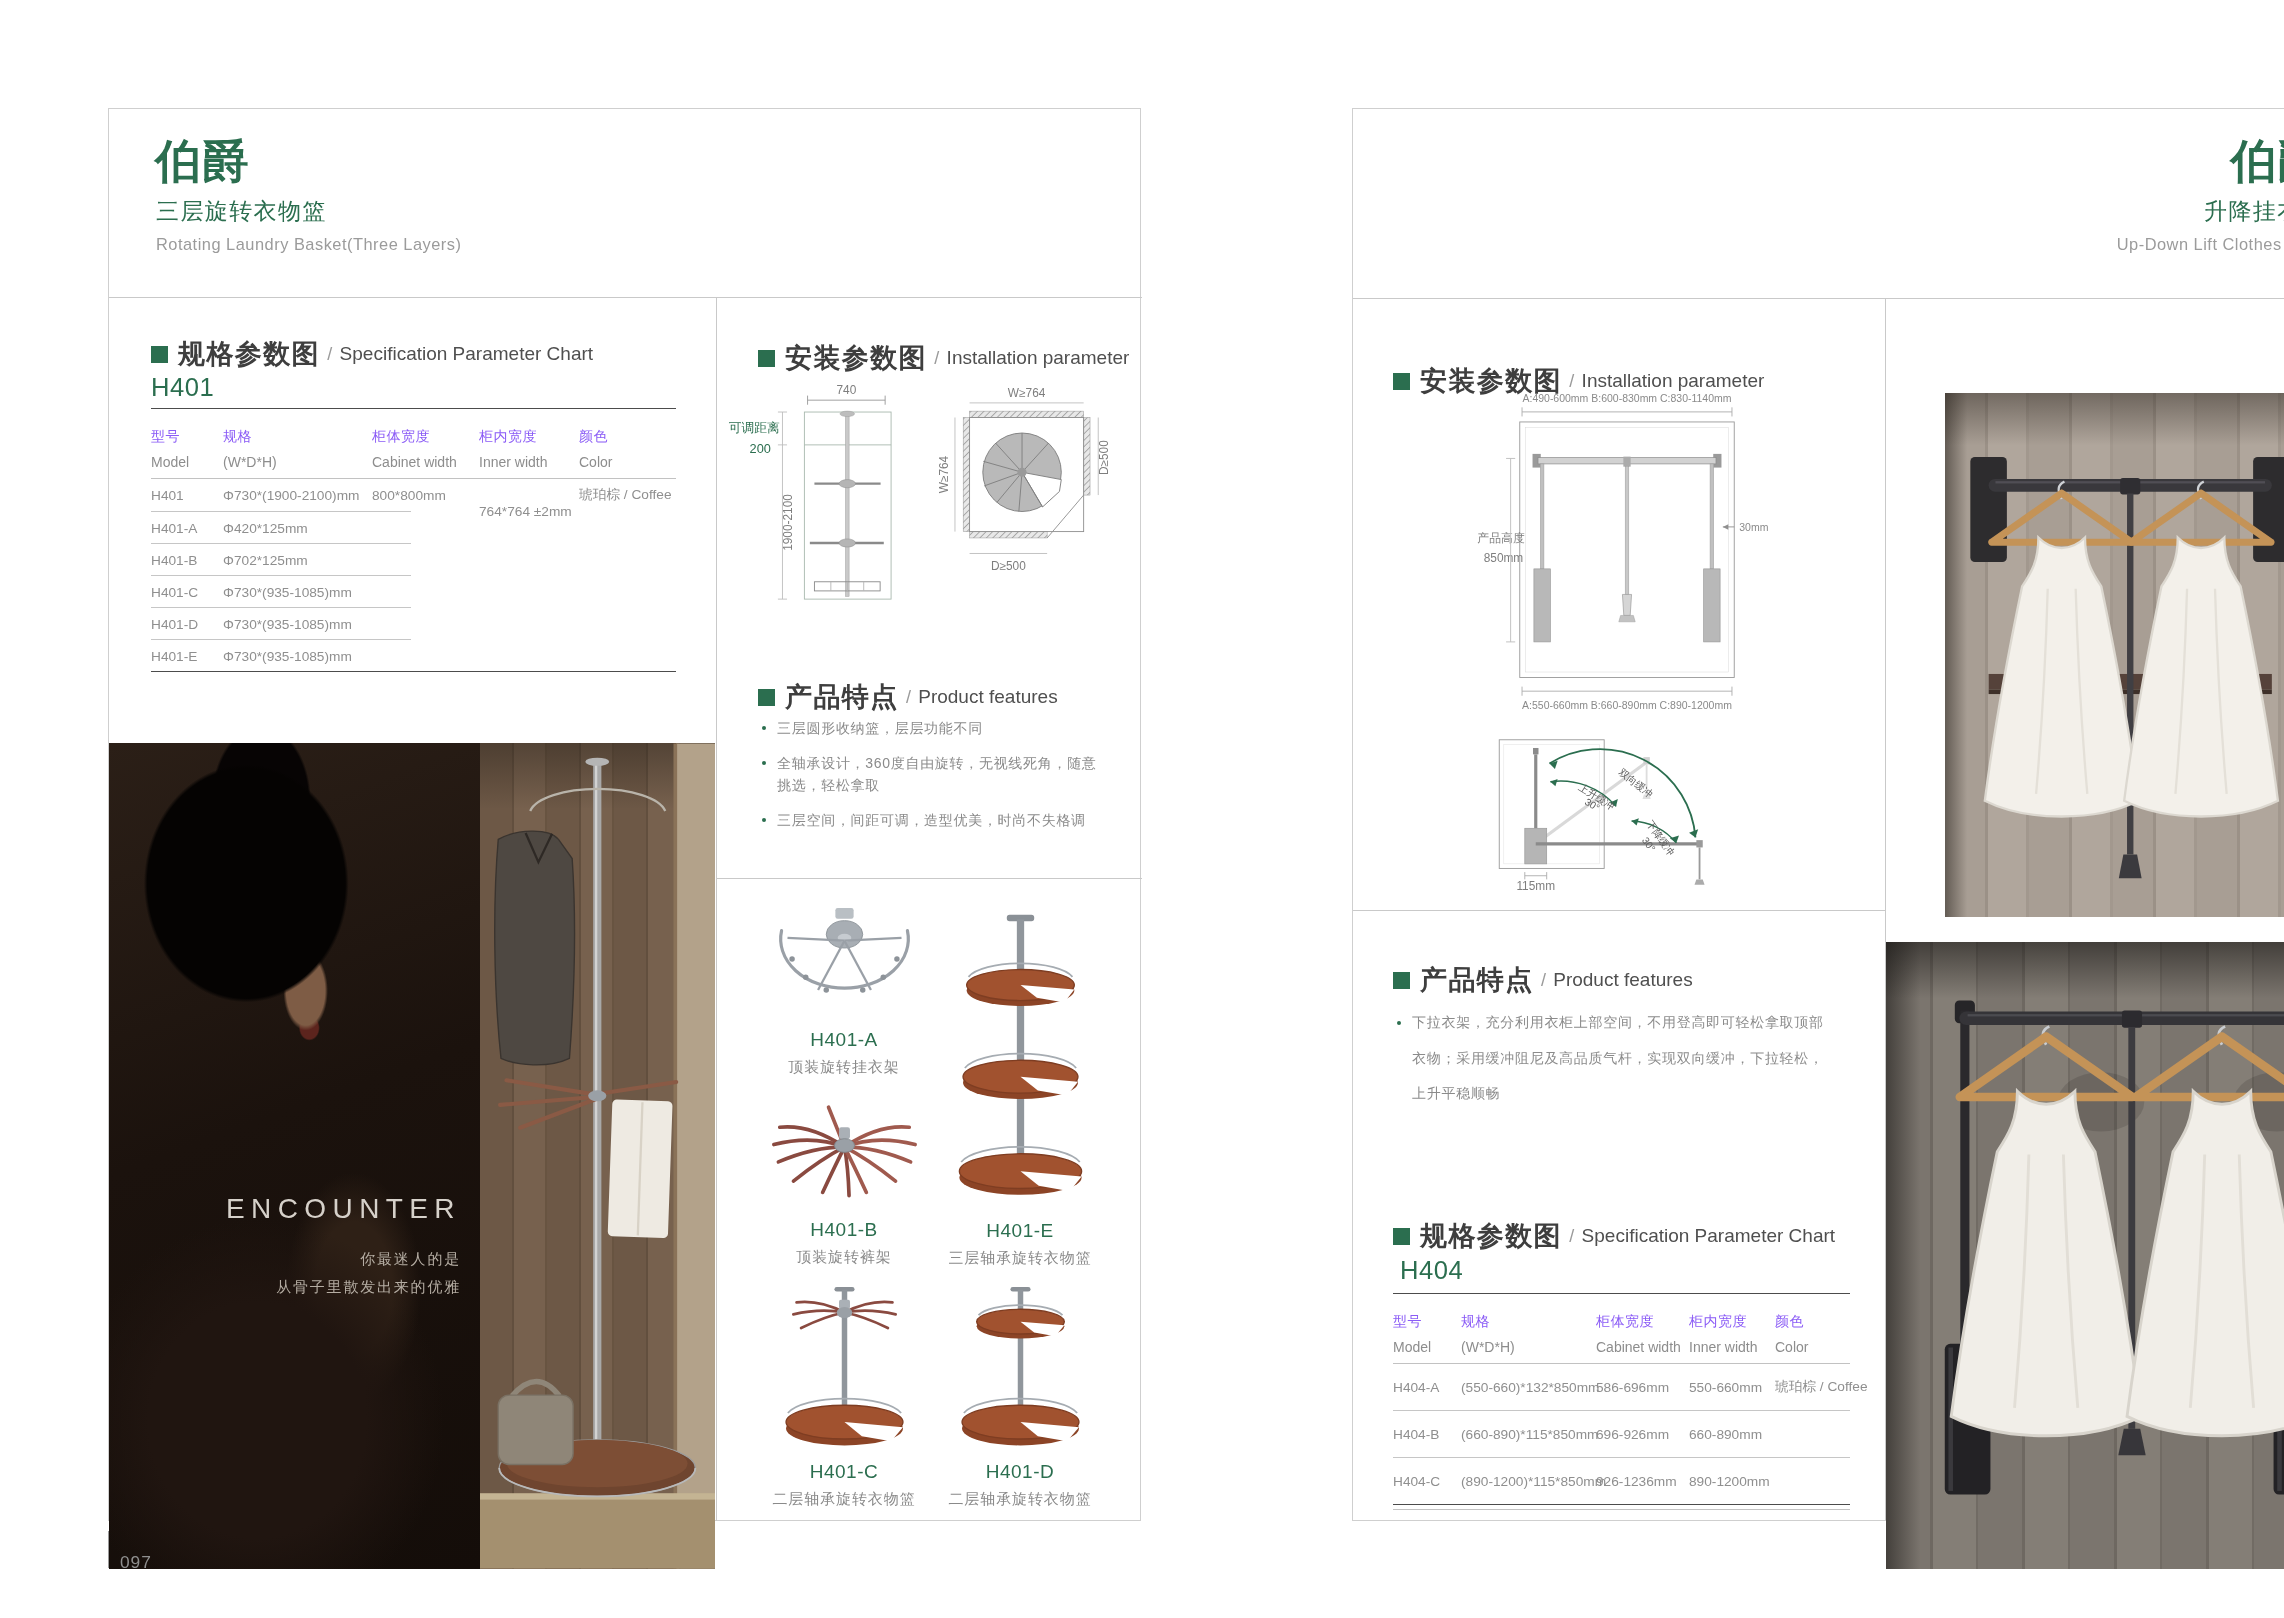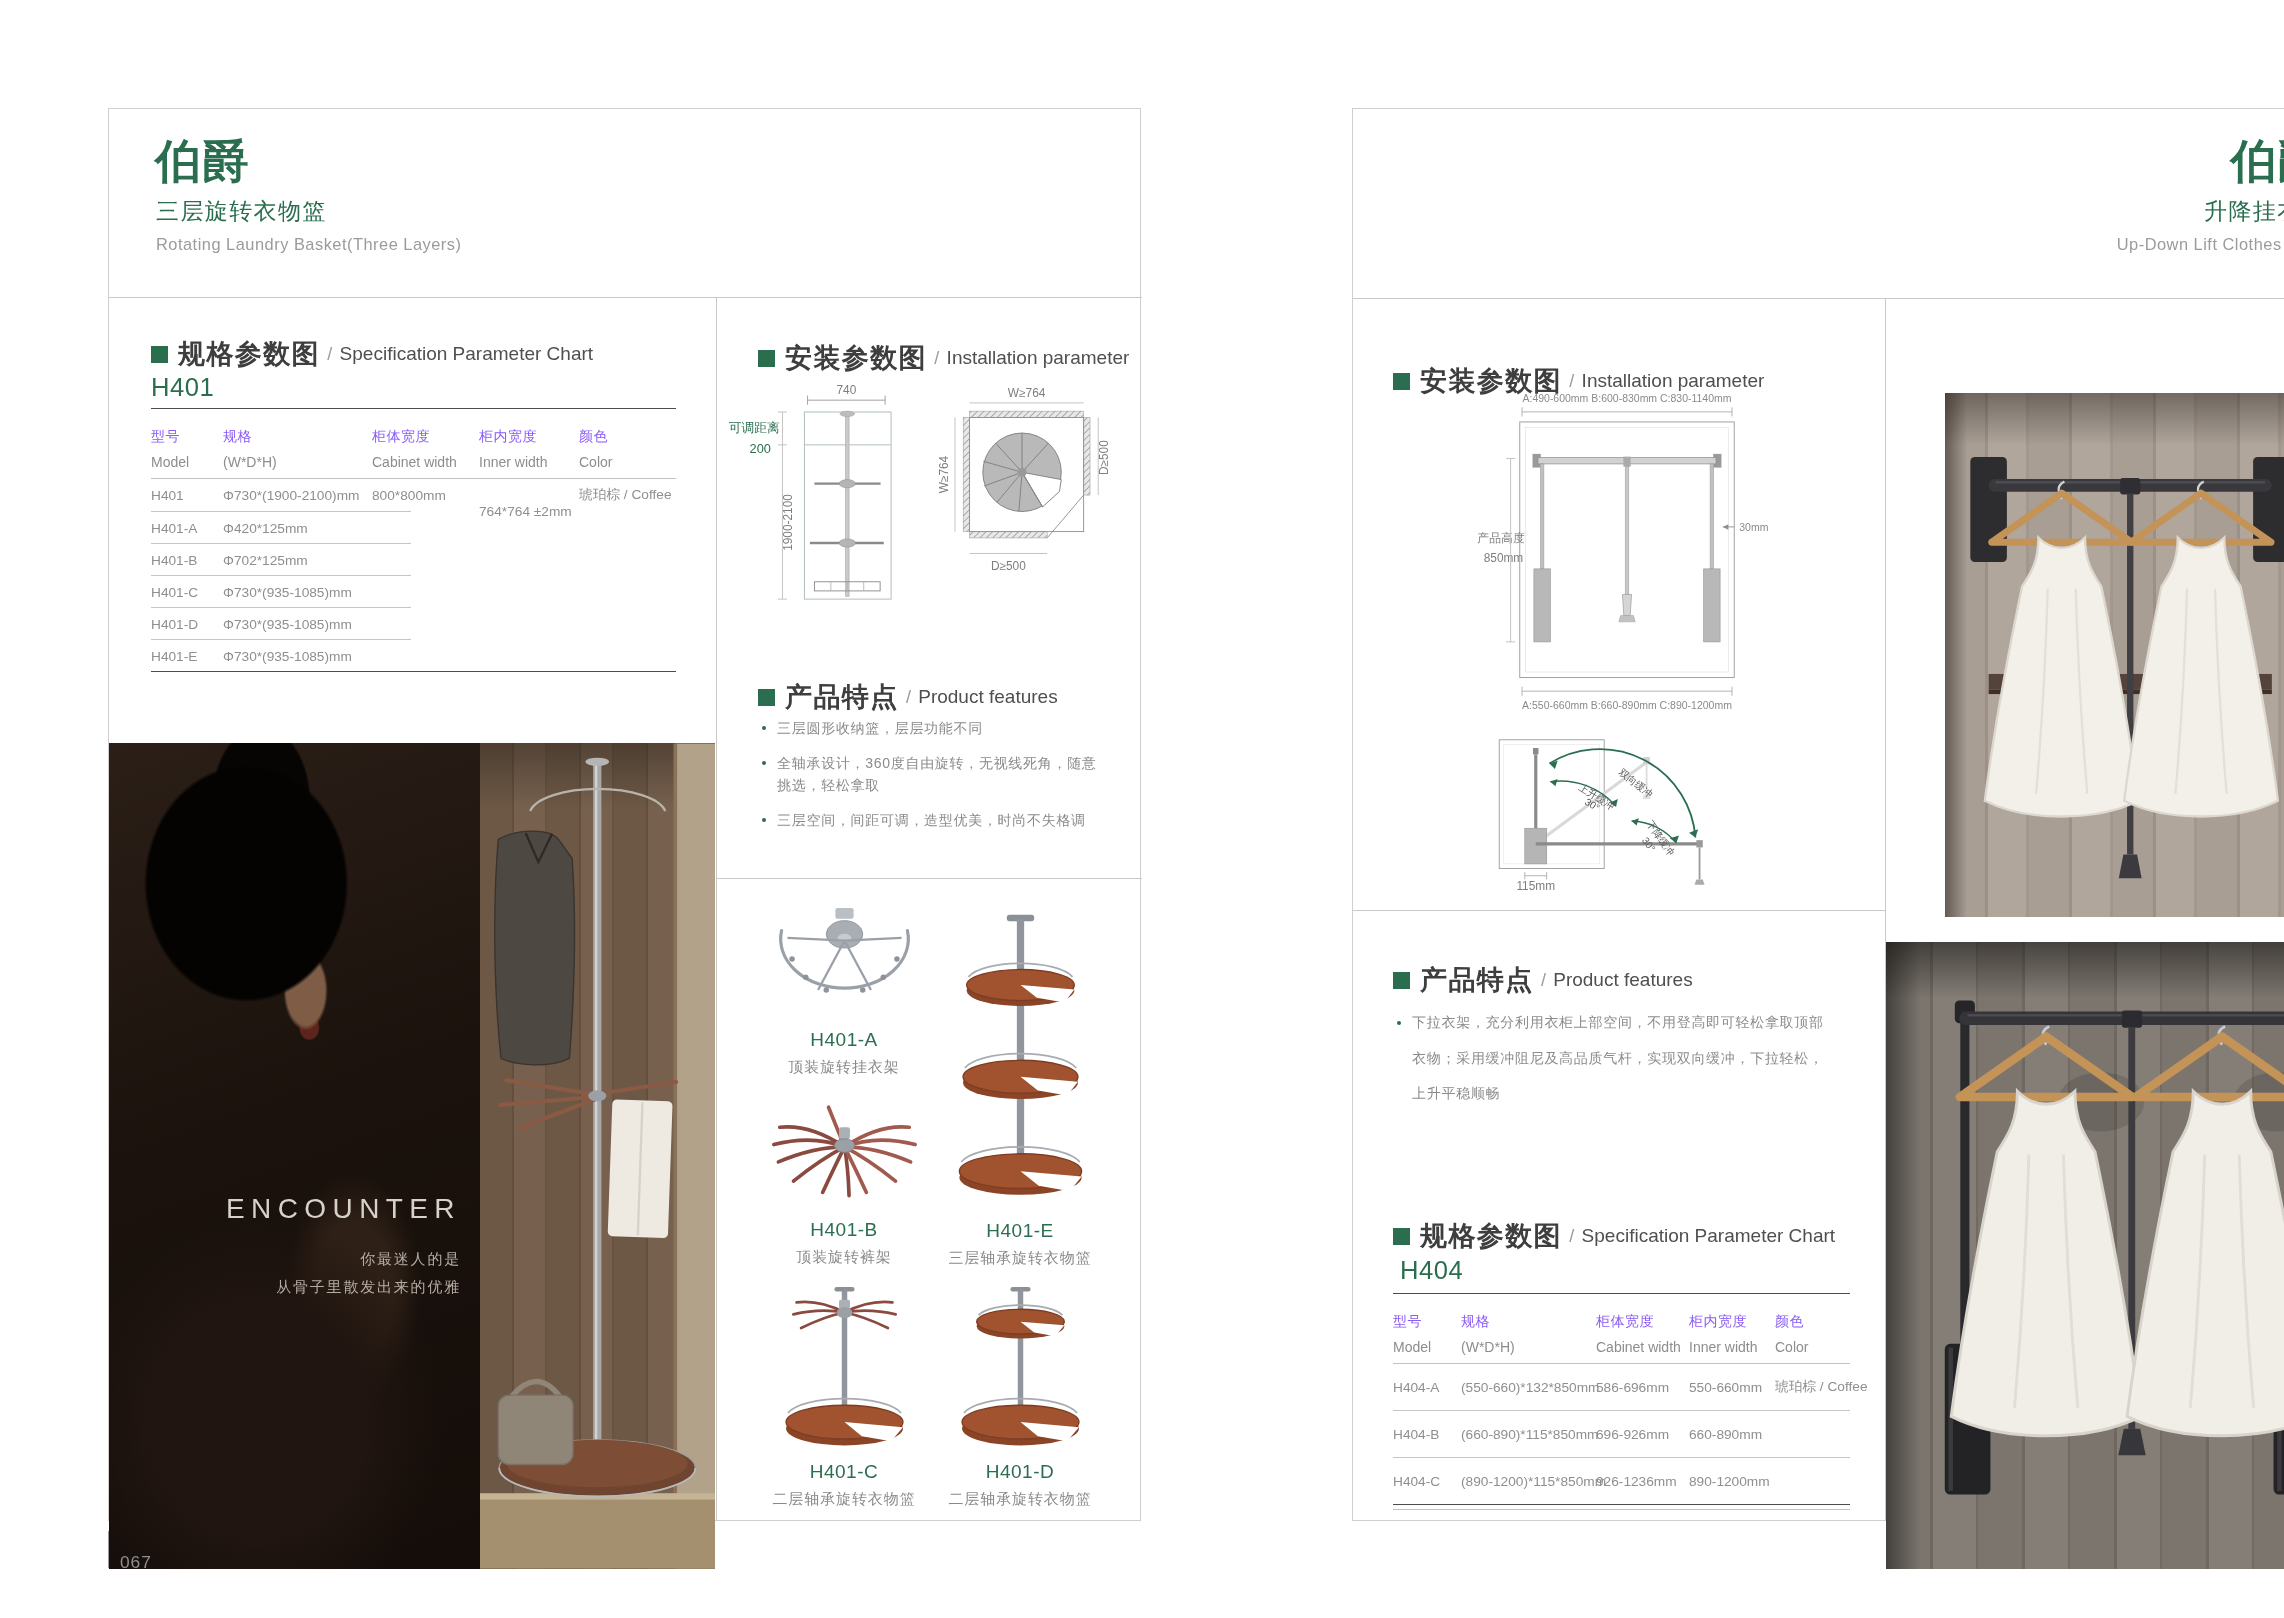--- a/index.html
+++ b/index.html
@@ -645,16 +645,16 @@
         <g transform="translate(735,245) scale(3.15)">
           <path d="M0,-12 L-60,30 M0,-12 L60,30 M-60,30 L60,30" stroke="#C49357" stroke-width="6" fill="none" stroke-linecap="round"></path>
           <path d="M-20,26 C-20,46 -26,56 -34,68 C-44,116 -58,190 -66,252 C-30,270 30,270 66,252 C58,190 44,116 34,68 C26,56 20,46 20,26 C8,38 -8,38 -20,26 Z" fill="#F1EEE8" stroke="#D8D4CC" stroke-width="2"></path>
           <path d="M-12,70 C-14,140 -18,200 -22,246 M12,70 C14,140 18,200 22,246" stroke="#E2DED6" stroke-width="2" fill="none"></path>
         </g>
       </svg>
     </div>
   </div>
 
   <div class="vline" style="left:108px;top:1531px;height:37px;background:#9A9A9A;"></div>
-  <div class="pageno" style="left:120px;top:1552px;">067</div>
+  <div class="pageno" style="left:120px;top:1552px;">097</div>
 
 </div>
 
 
 </body></html>

